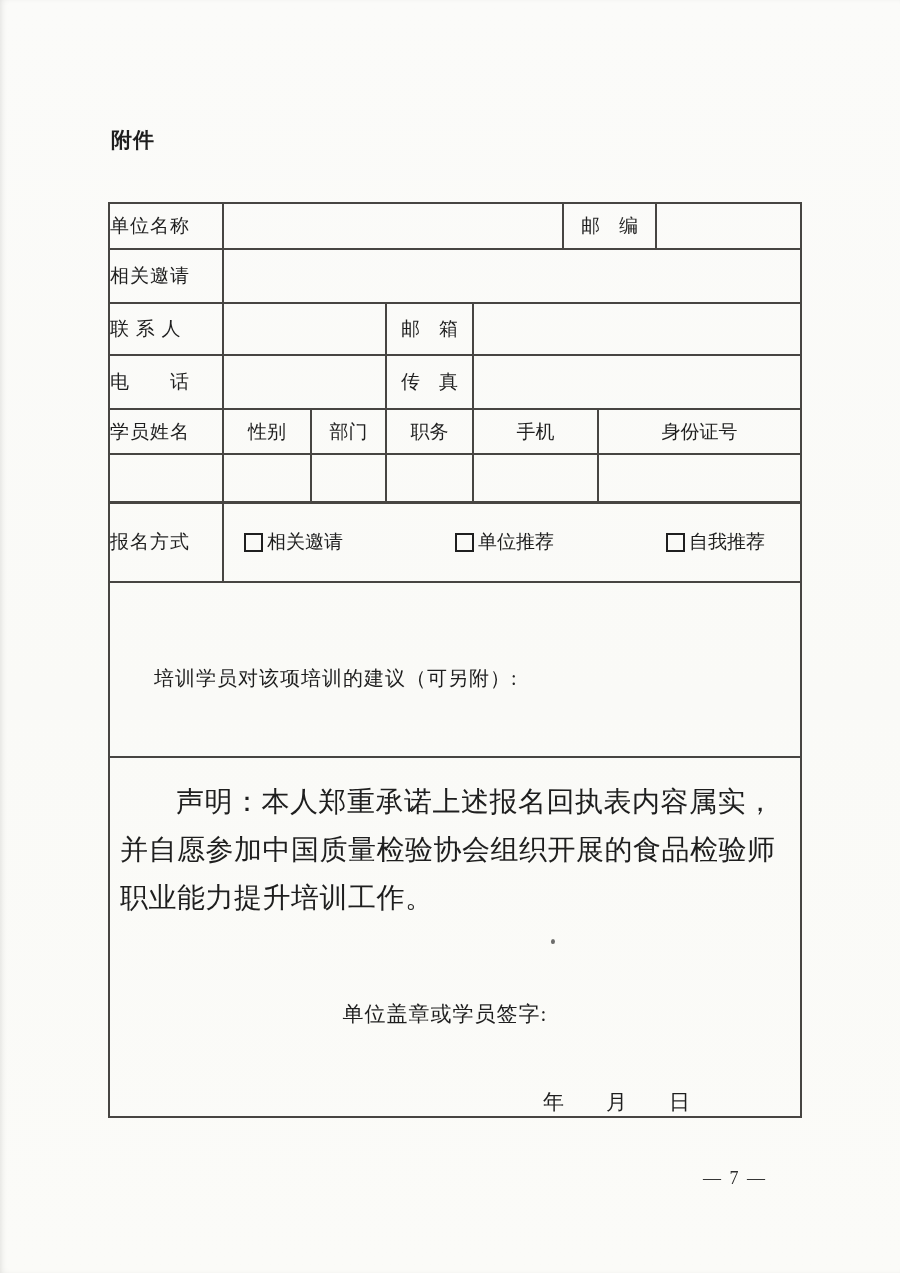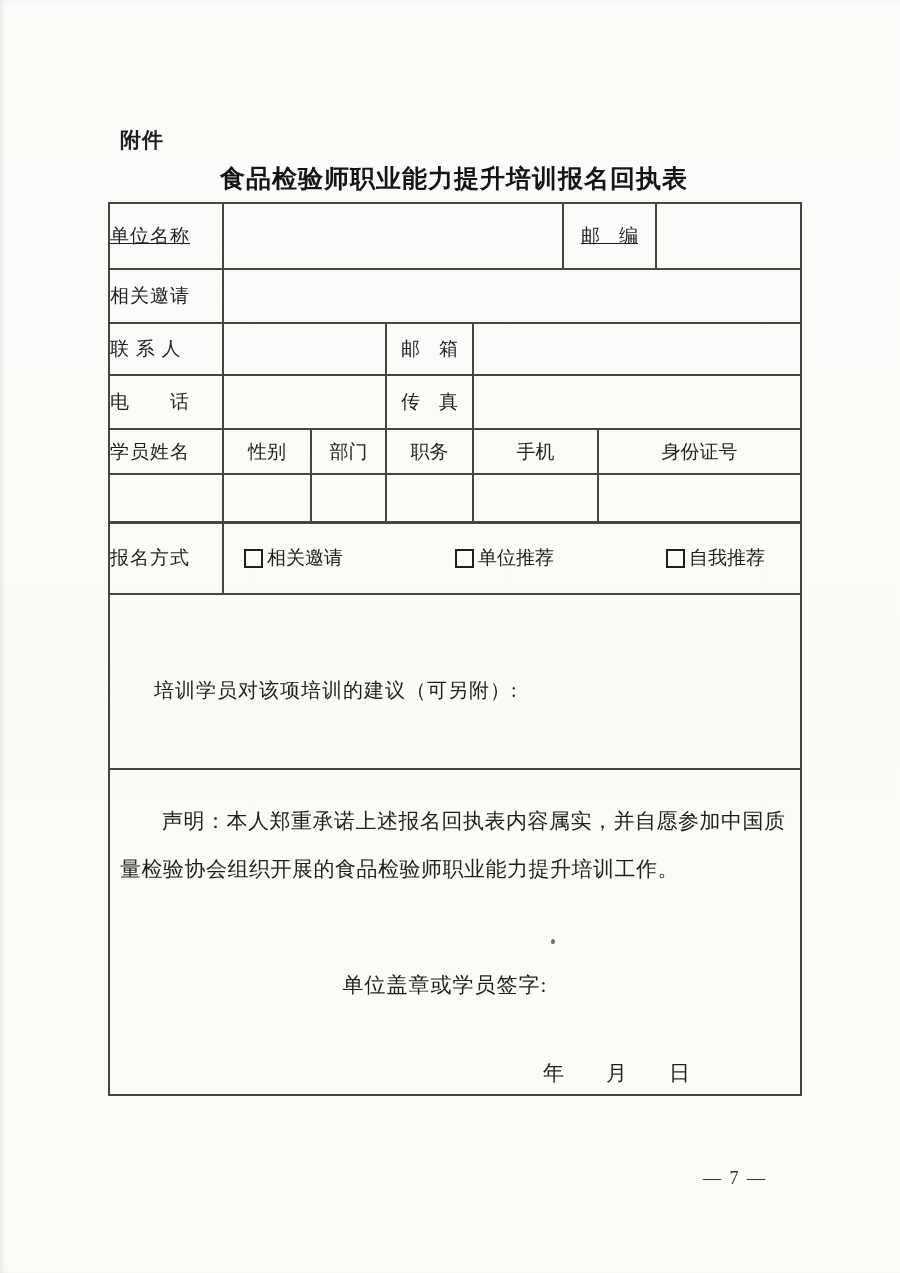--- a/index.html
+++ b/index.html
@@ -13,21 +13,21 @@
     height: 1273px;
     margin: 0 auto;
     background: linear-gradient(180deg, #fbfbf9 0%, #fafaf7 55%, #fbfbf8 100%);
     box-shadow: inset 4px 0 8px -5px rgba(0,0,0,0.18);
     overflow: hidden;
     font-family: "Liberation Serif", "DejaVu Serif", serif;
     color: #1e1e1e;
   }
   .attachment-label {
     position: absolute;
-    left: 120px;
+    left: 111px;
     top: 126px;
     font-size: 21px;
     font-weight: bold;
     letter-spacing: 1px;
   }
   .doc-title {
     position: absolute;
     left: 108px;
     top: 162px;
     width: 692px;
@@ -50,27 +50,27 @@
   .form-table td, .form-table th {
     border: 2px solid #474542;
     padding: 0;
     font-weight: normal;
     font-size: 19px;
     vertical-align: middle;
     overflow: hidden;
   }
   .lbl { text-align: left; padding-left: 10px; letter-spacing: 1px; white-space: nowrap; }
   .ctr { text-align: center; white-space: nowrap; }
-  tr.r1 { height: 66px; text-decoration: underline; }
+  tr.r1 { height: 46px; }
   tr.r2 { height: 54px; }
   tr.r3 { height: 52px; border-radius: 15px; }
   tr.r4 { height: 54px; margin-top: 24px; }
   tr.r5 { height: 45px; }
   tr.r6 { height: 48px; }
-  tr.r7 { height: 72px; }
+  tr.r7 { height: 80px; }
   tr.r8 { height: 175px; }
   tr.r9 { height: 326px; }
   tr.r7 td { border-top-width: 3px; }
 
   .cb-row {
     display: flex;
     align-items: flex-start;
     gap: 112px;
     padding-left: 20px;
   }
@@ -91,21 +91,21 @@
     margin: 0;
     padding: 18px 14px 0 44px;
     font-size: 20px;
     letter-spacing: 1px;
   }
   .decl-cell { vertical-align: top; }
   .decl-text {
     margin: 0;
     padding: 20px 12px 0 10px;
     width: 668px;
-    font-size: 21px;
+    font-size: 28px;
     line-height: 48px;
     text-indent: 2em;
     letter-spacing: 0.5px;
   }
   .sign-line {
     margin-top: 78px;
     text-align: center;
     font-size: 21px;
     letter-spacing: 1px;
     transform: translateX(-10px);
@@ -137,21 +137,20 @@
     font-family: "Liberation Serif", "DejaVu Serif", serif;
   }
 </style>
 </head>
 <body>
 
 <div class="page">
 
   <div class="attachment-label">附件</div>
 
-  <h1 class="doc-title">食品检验师职业能力提升培训报名回执表</h1>
 
   <table class="form-table">
     <colgroup>
       <col style="width:114px">
         <col style="width:88px">
         <col style="width:75px">
         <col style="width:87px">
       <col style="width:90px">
         <col style="width:35px">
         <col style="width:58px">

